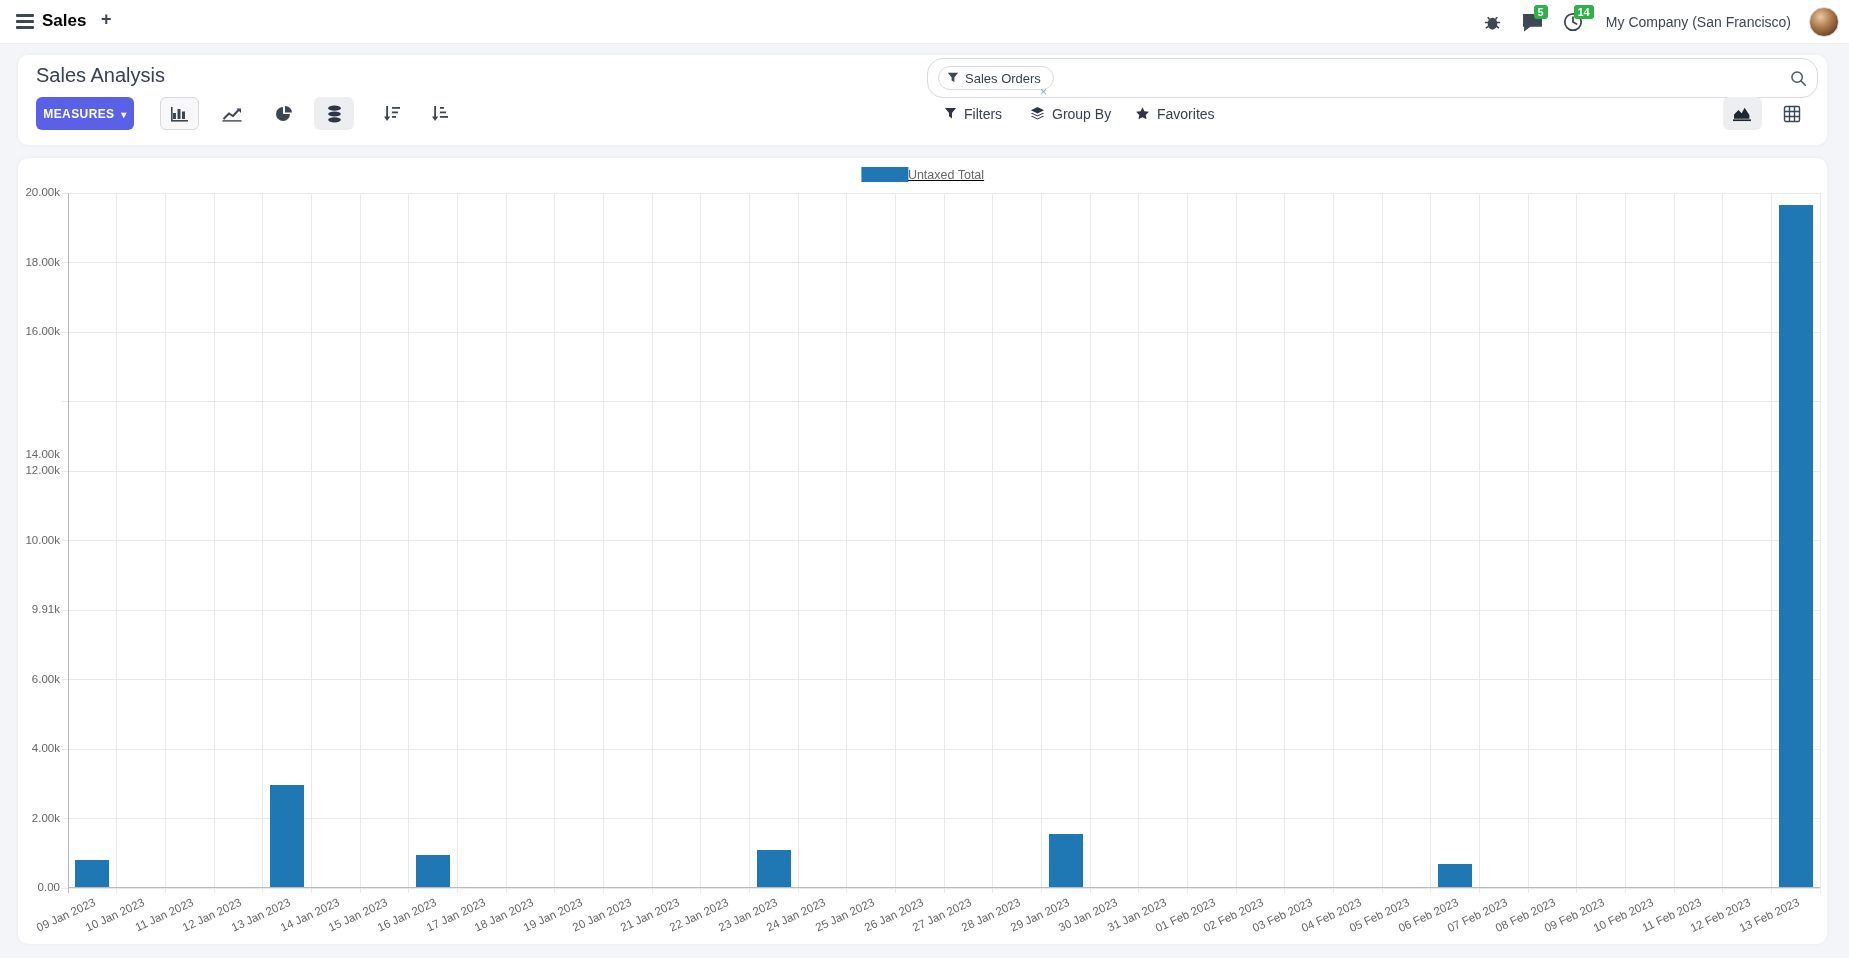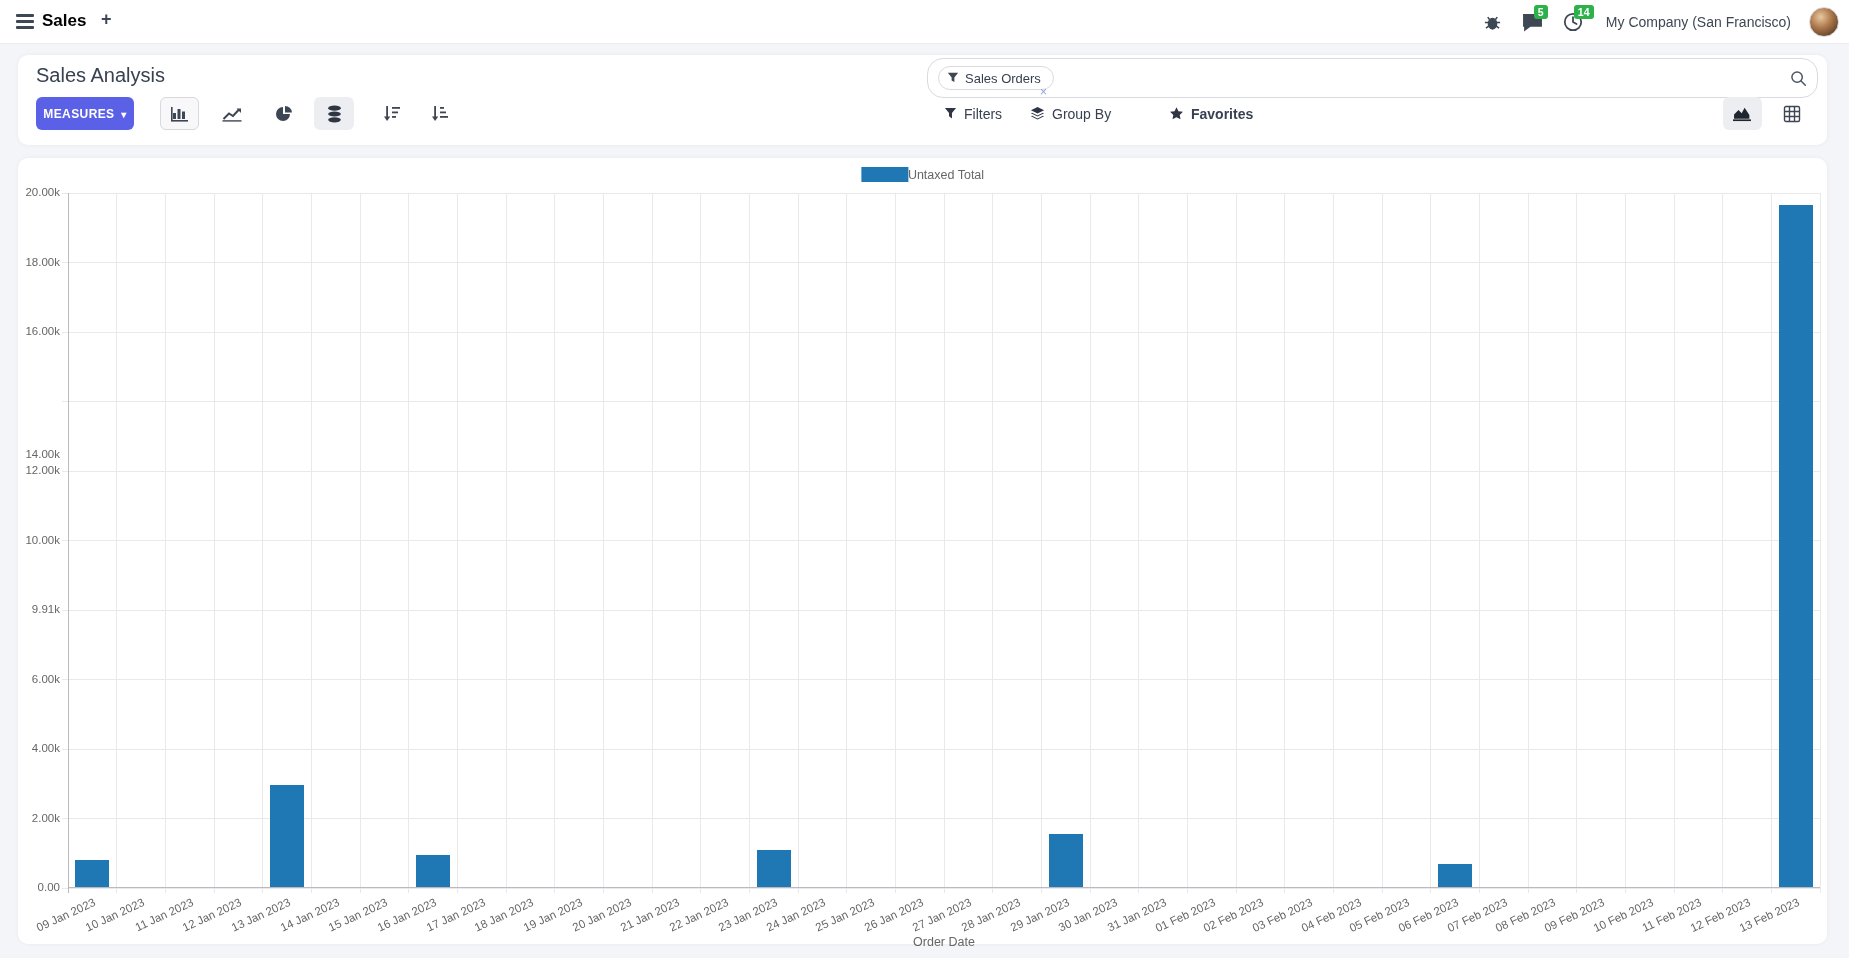--- a/index.html
+++ b/index.html
@@ -49,21 +49,21 @@
   .icon-btn { position:absolute; top:42px; height:33px; display:flex; align-items:center; justify-content:center;
     cursor:pointer; border-radius:6px; }
   .icon-btn.boxed { border:1px solid #d8d8dd; background:#f8f8fa; }
   .icon-btn.lit   { background:#eceef2; }
 
   .cp-link { position:absolute; top:42px; height:33px; display:flex; align-items:center; gap:7px;
     font-size:14px; color:#374151; cursor:pointer; }
 
   
   .legend { position:absolute; left:50%; transform:translateX(-50%); top:9px;
-    display:flex; align-items:center; cursor:pointer;}
+    display:flex; align-items:center; cursor:pointer;text-decoration:underline;}
   .legend-swatch { width:47px; height:15px; }
   .legend-label { font-size:12.5px; color:#666; }
 
   .plot { position:absolute; left:50px; top:35px; width:1752px; height:695px; }
   .gridline-h { position:absolute; height:1px; background:#e9e9ec; left:-6px; width:1758px; }
   .gridline-v { position:absolute; width:1px; background:#e9e9ec; top:0; height:700px; }
   .gridline-v.first { background:#b9b9bf; }
   .baseline { position:absolute; left:0; top:694px; width:1752px; height:1px; background:#b9b9bf; }
   .ytick { position:absolute; left:-56px; width:48px; text-align:right; font-size:11.5px; color:#666; }
   .xtick { position:absolute; width:120px; text-align:right; font-size:11.5px; color:#666;
@@ -200,21 +200,21 @@
   <div class="cp-link" style="left:1012px;">
     <svg width="15" height="15" viewBox="0 0 16 16">
       <g fill="#2f3542">
           <path d="M8 1 L15 4.5 8 8 1 4.5z"></path>
           <path d="M2.2 7.2 L8 10.1 13.8 7.2 15 7.8 8 11.3 1 7.8z"></path>
           <path d="M2.2 10.4 L8 13.3 13.8 10.4 15 11 8 14.5 1 11z"></path>
         </g>
     </svg>
     <span>Group By</span>
   </div>
-  <div class="cp-link" style="left:1151px;font-weight:bold;">
+  <div class="cp-link" style="left:1117px;">
     <svg width="15" height="15" viewBox="0 0 16 16">
       <path fill="#2f3542" d="M8 1.2 L10.1 5.5 14.9 6.2 11.4 9.5 12.3 14.2 8 12 3.7 14.2 4.6 9.5 1.1 6.2 5.9 5.5z"></path>
     </svg>
     <span>Favorites</span>
   </div>
 
   <div class="icon-btn lit" style="left:1705px; width:39px;">
     <svg width="19" height="16" viewBox="0 0 18 15">
       <path d="M1 12 L1 8 L5.2 3.6 L8.2 6.8 L11 1.5 L15.5 8.5 L15.5 12 z" fill="#1f2630"></path>
       <rect x="0" y="12.6" width="17" height="1.6" fill="#1f2630"></rect>
@@ -333,14 +333,13 @@
       <div class="xtick" style="left: 1218.33px; top: 703px;">05 Feb 2023</div>
       <div class="xtick" style="left: 1267px; top: 703px;">06 Feb 2023</div>
       <div class="xtick" style="left: 1315.67px; top: 703px;">07 Feb 2023</div>
       <div class="xtick" style="left: 1364.33px; top: 703px;">08 Feb 2023</div>
       <div class="xtick" style="left: 1413px; top: 703px;">09 Feb 2023</div>
       <div class="xtick" style="left: 1461.67px; top: 703px;">10 Feb 2023</div>
       <div class="xtick" style="left: 1510.33px; top: 703px;">11 Feb 2023</div>
       <div class="xtick" style="left: 1559px; top: 703px;">12 Feb 2023</div>
       <div class="xtick" style="left: 1607.67px; top: 703px;">13 Feb 2023</div>
     </div>
-  <div class="xaxis-title">Order Date</div>
 </section>
 
 </body></html>

